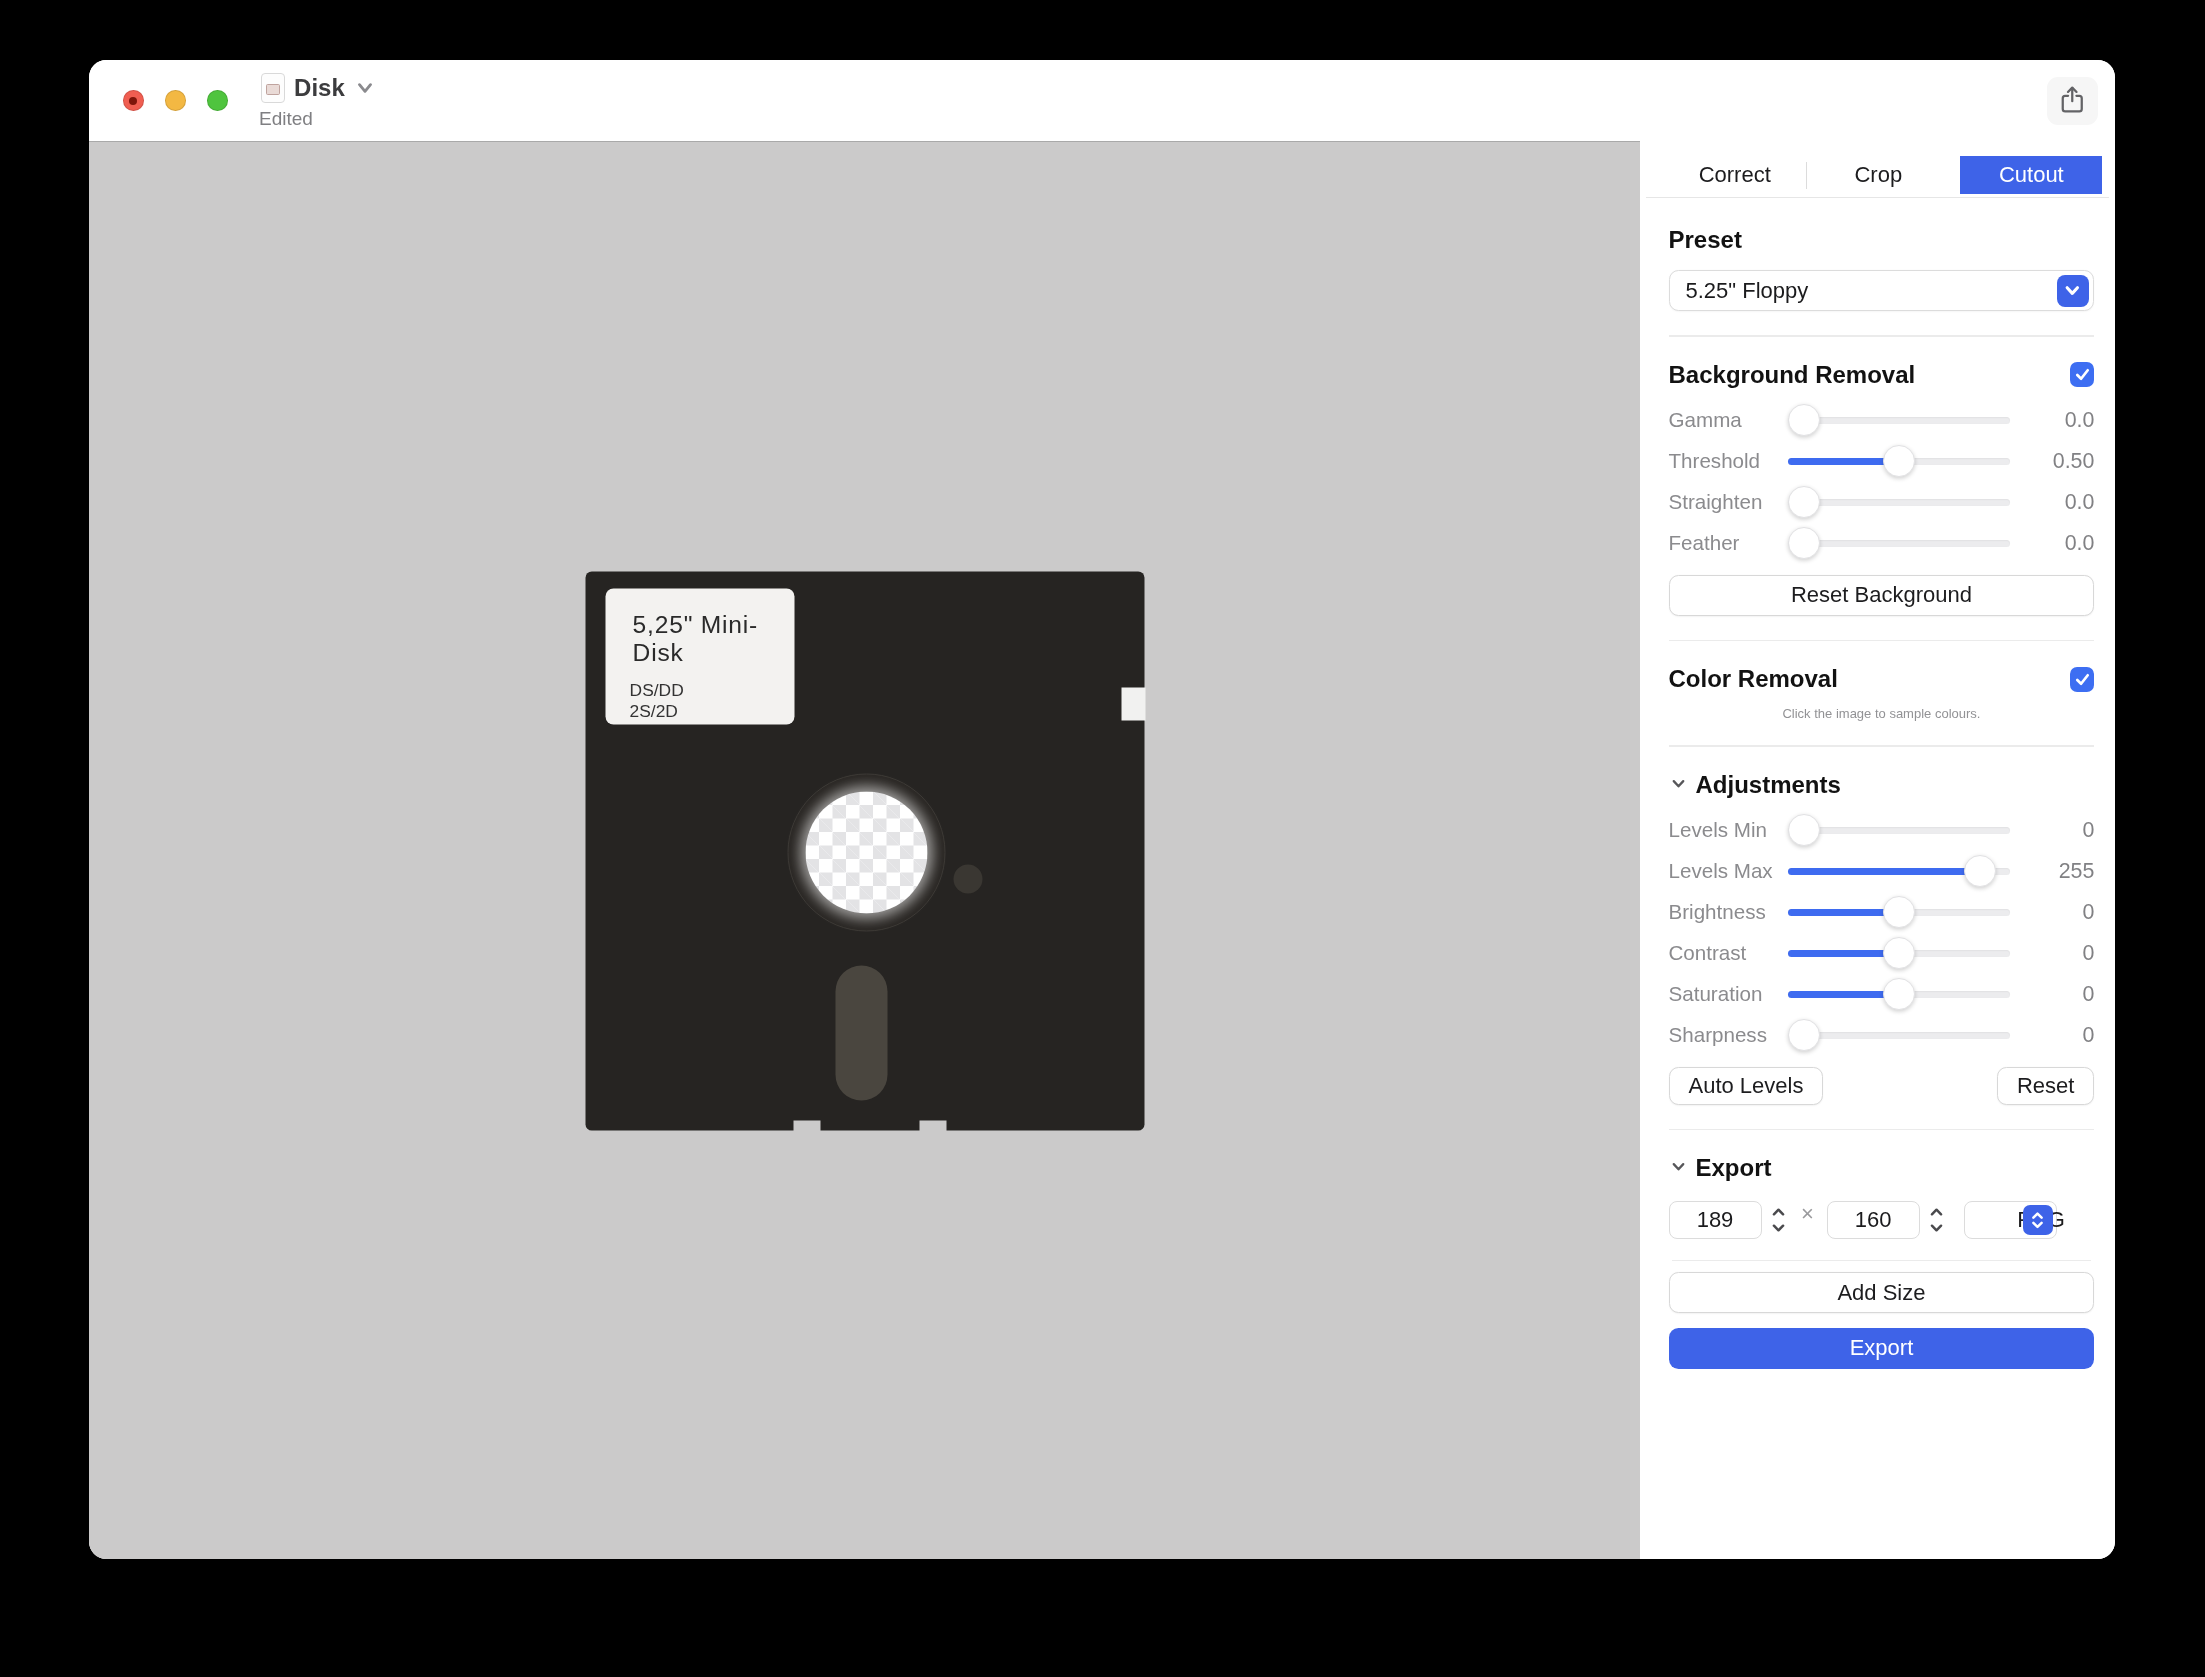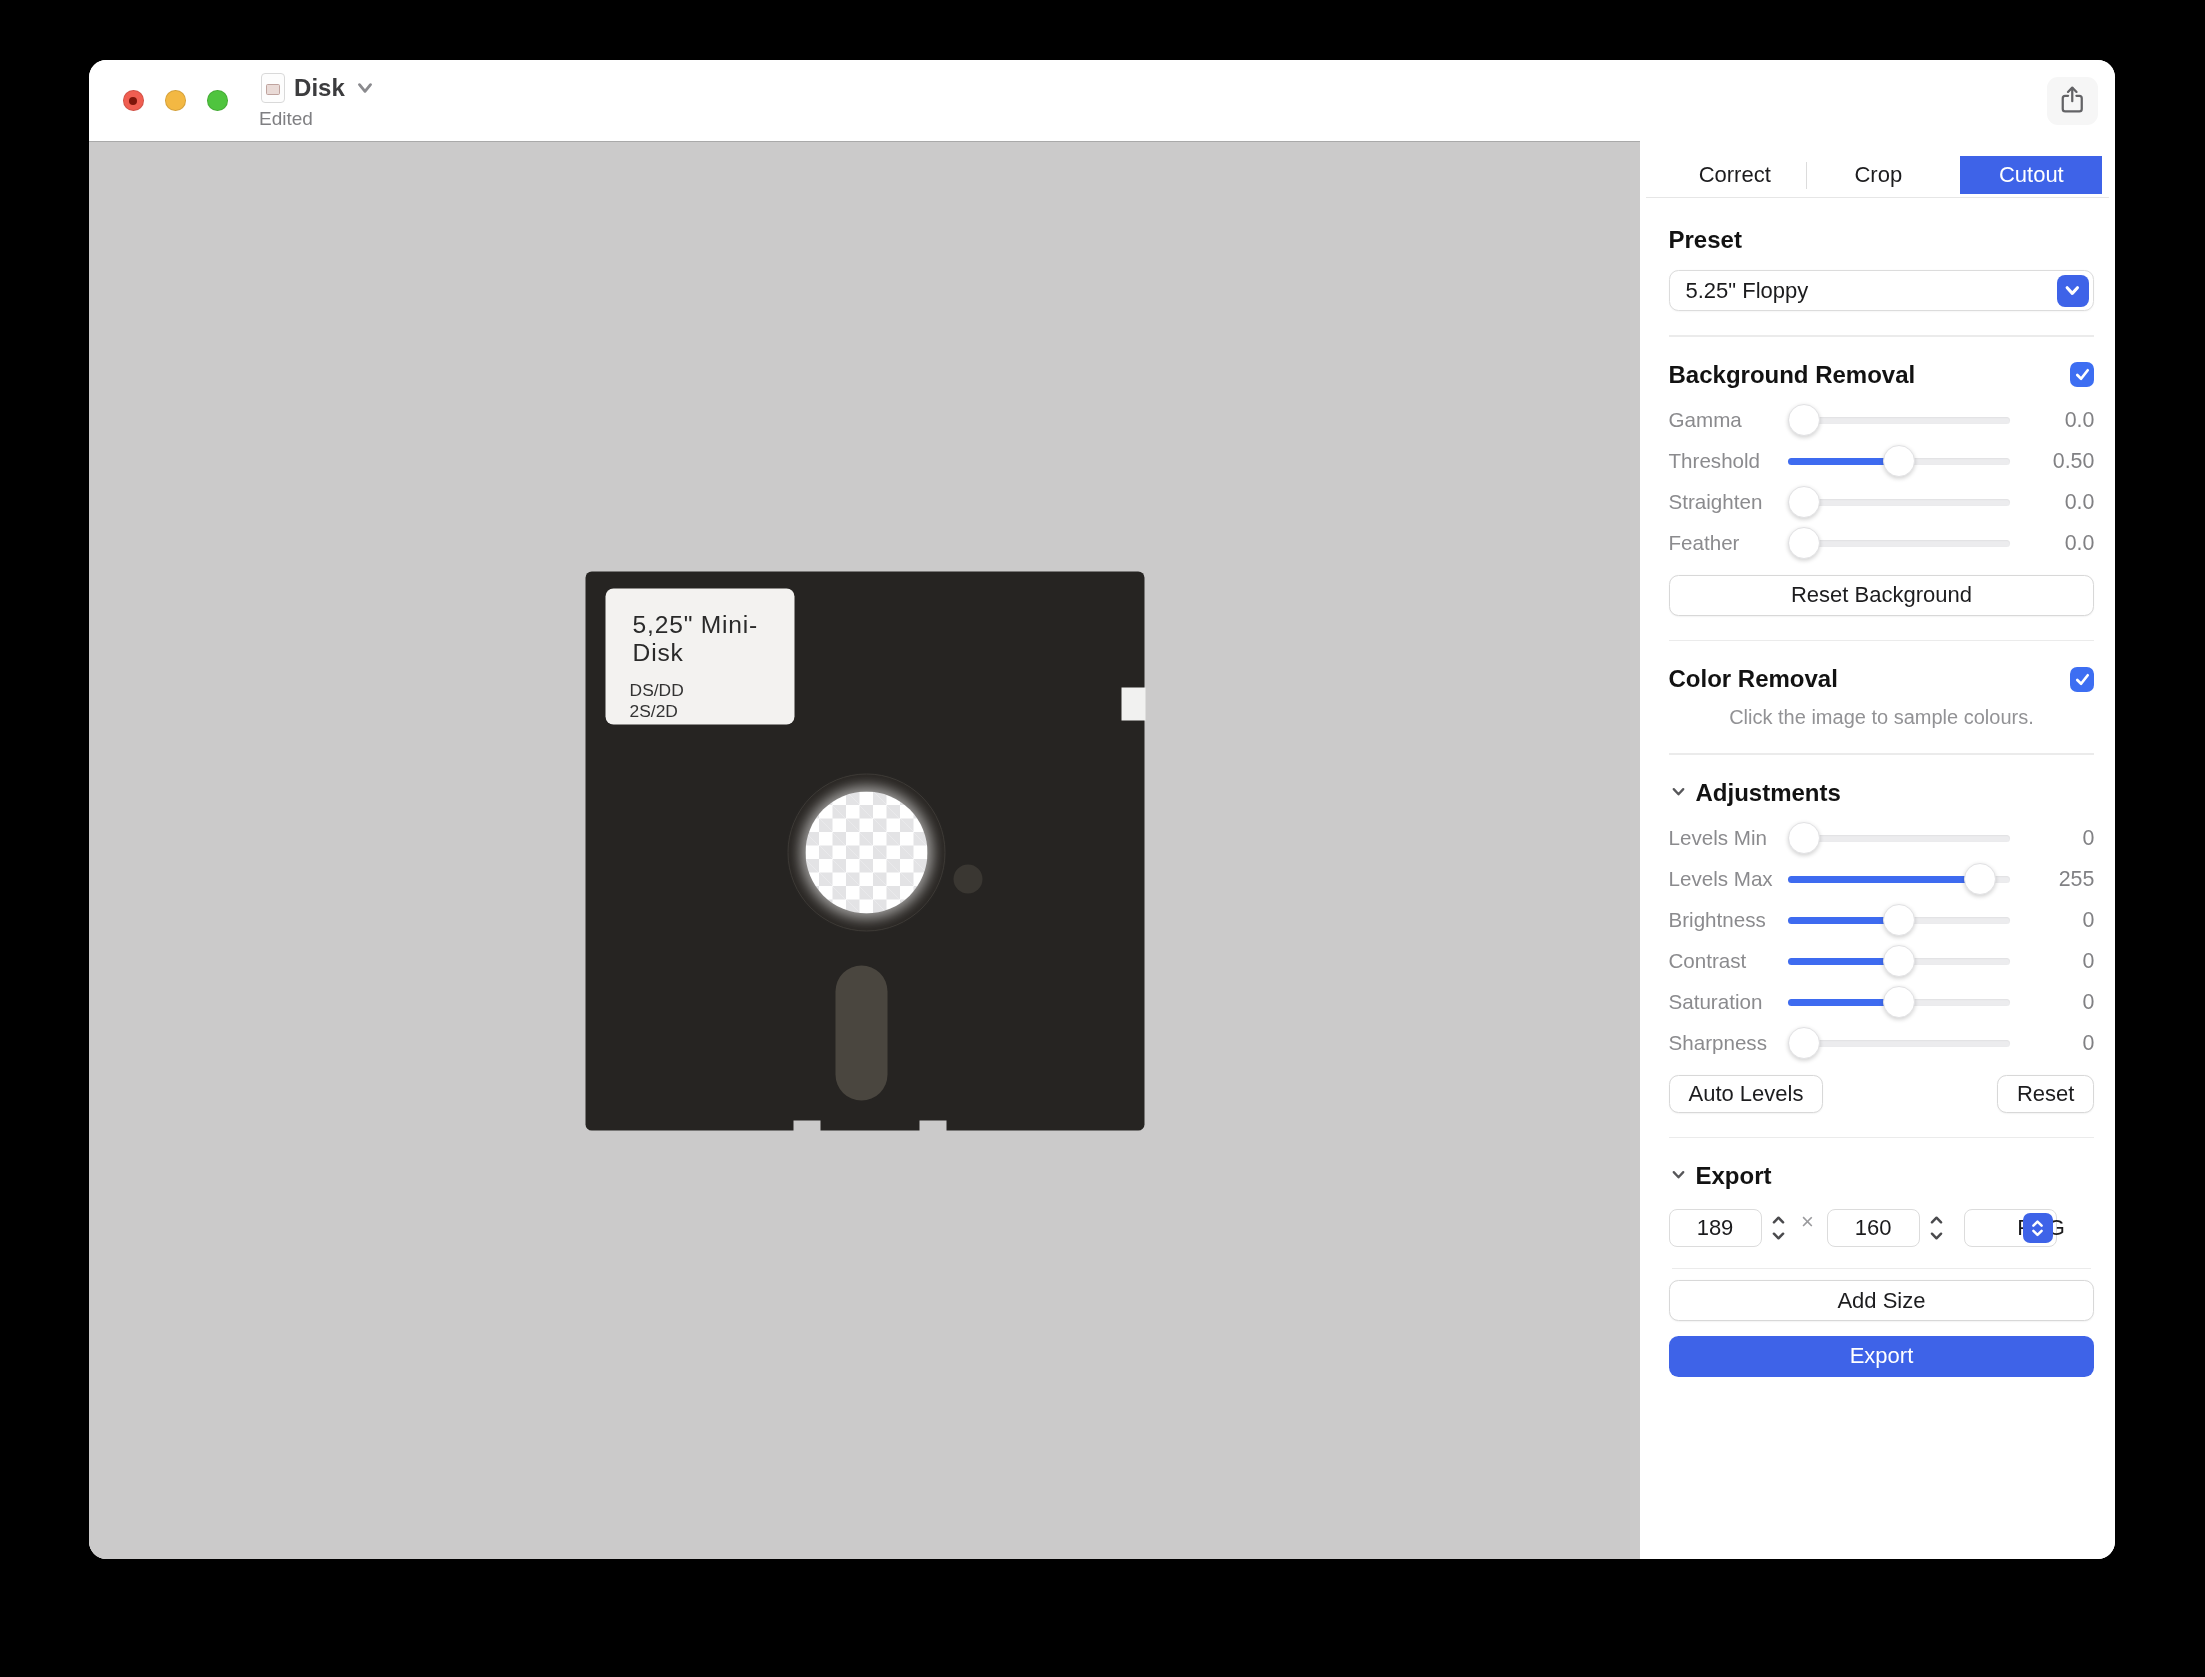--- a/index.html
+++ b/index.html
@@ -80,21 +80,21 @@
   .strack{flex:1;position:relative;height:35px;margin-right:8px;}
   .sline{position:absolute;left:0;right:0;top:14.3px;height:7.1px;border-radius:4px;background:#ececee;box-shadow:inset 0 0.8px 1.6px rgba(0,0,0,.06);}
   .sfill{position:absolute;left:0;top:14.3px;height:7.1px;border-radius:4px;background:#3e6bf0;}
   .sthumb{position:absolute;top:1.6px;width:32px;height:32px;border-radius:50%;background:#fff;
     border:1.6px solid #e2e2e4;box-shadow:0 1.6px 4px rgba(0,0,0,.18);}
   .svalue{width:76px;text-align:right;font-size:21.4px;color:#818184;}
 
   .btn{border:1.6px solid #d8d8d8;border-radius:9.5px;background:#fff;font-size:22px;color:#1d1d1f;
     display:flex;align-items:center;justify-content:center;box-shadow:0 0.8px 1.6px rgba(0,0,0,.05);}
   .btn.full{height:41px;margin-top:11px;}
-  .hint{margin-top:12.7px;text-align:center;font-size:20px;color:#929295;}
+  .hint{margin-top:12.7px;text-align:center;font-size:13px;color:#929295;}
 
   .adj-rows{margin-top:11px;}
   .btn-row{display:flex;justify-content:space-between;margin-top:11px;}
   .btn-sm{height:38px;padding:12px 19px;}
 
   .export-row{display:flex;align-items:flex-start;margin-top:19px;}
   .numfield{width:93px;height:38px;border:1.6px solid #dcdcdc;border-radius:8px;background:#fff;
     font-size:22px;color:#1b1b1d;text-align:center;outline:none;}
   .stepper{width:20.6px;height:38px;display:flex;flex-direction:column;align-items:center;justify-content:center;margin-left:6.3px;}
   .times{font-size:22px;color:#9a9a9d;margin:0 12.7px;}

